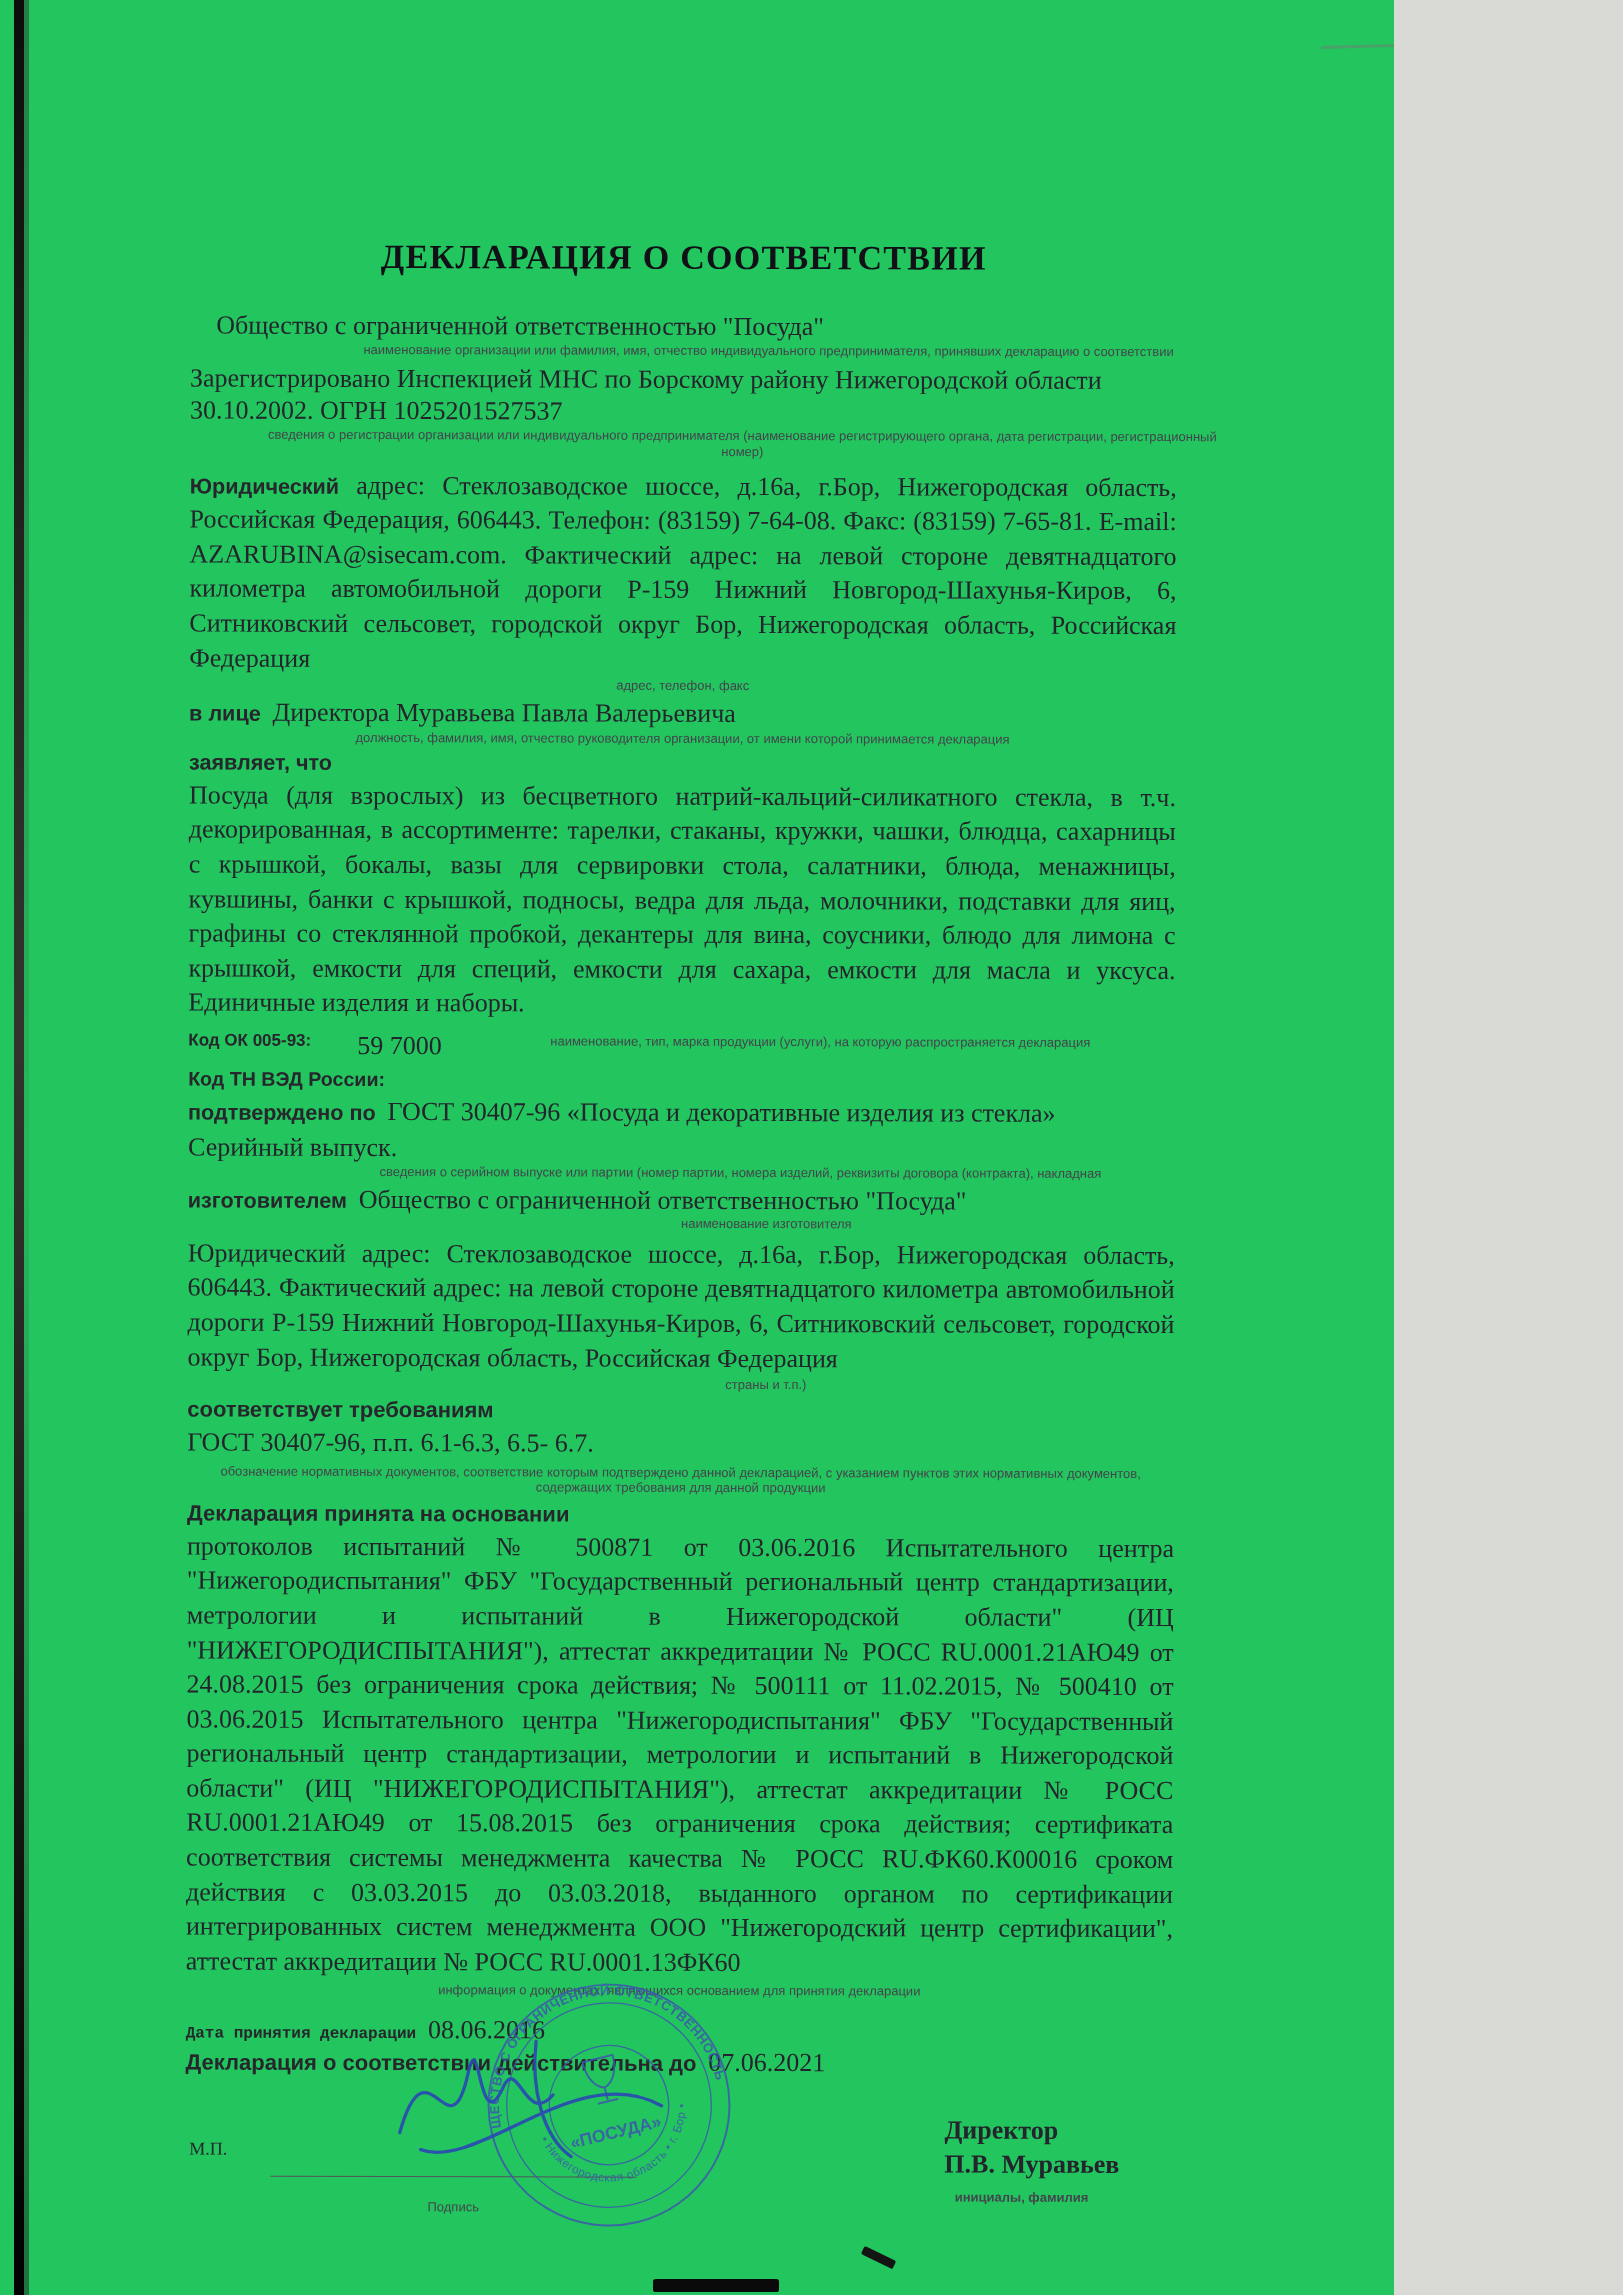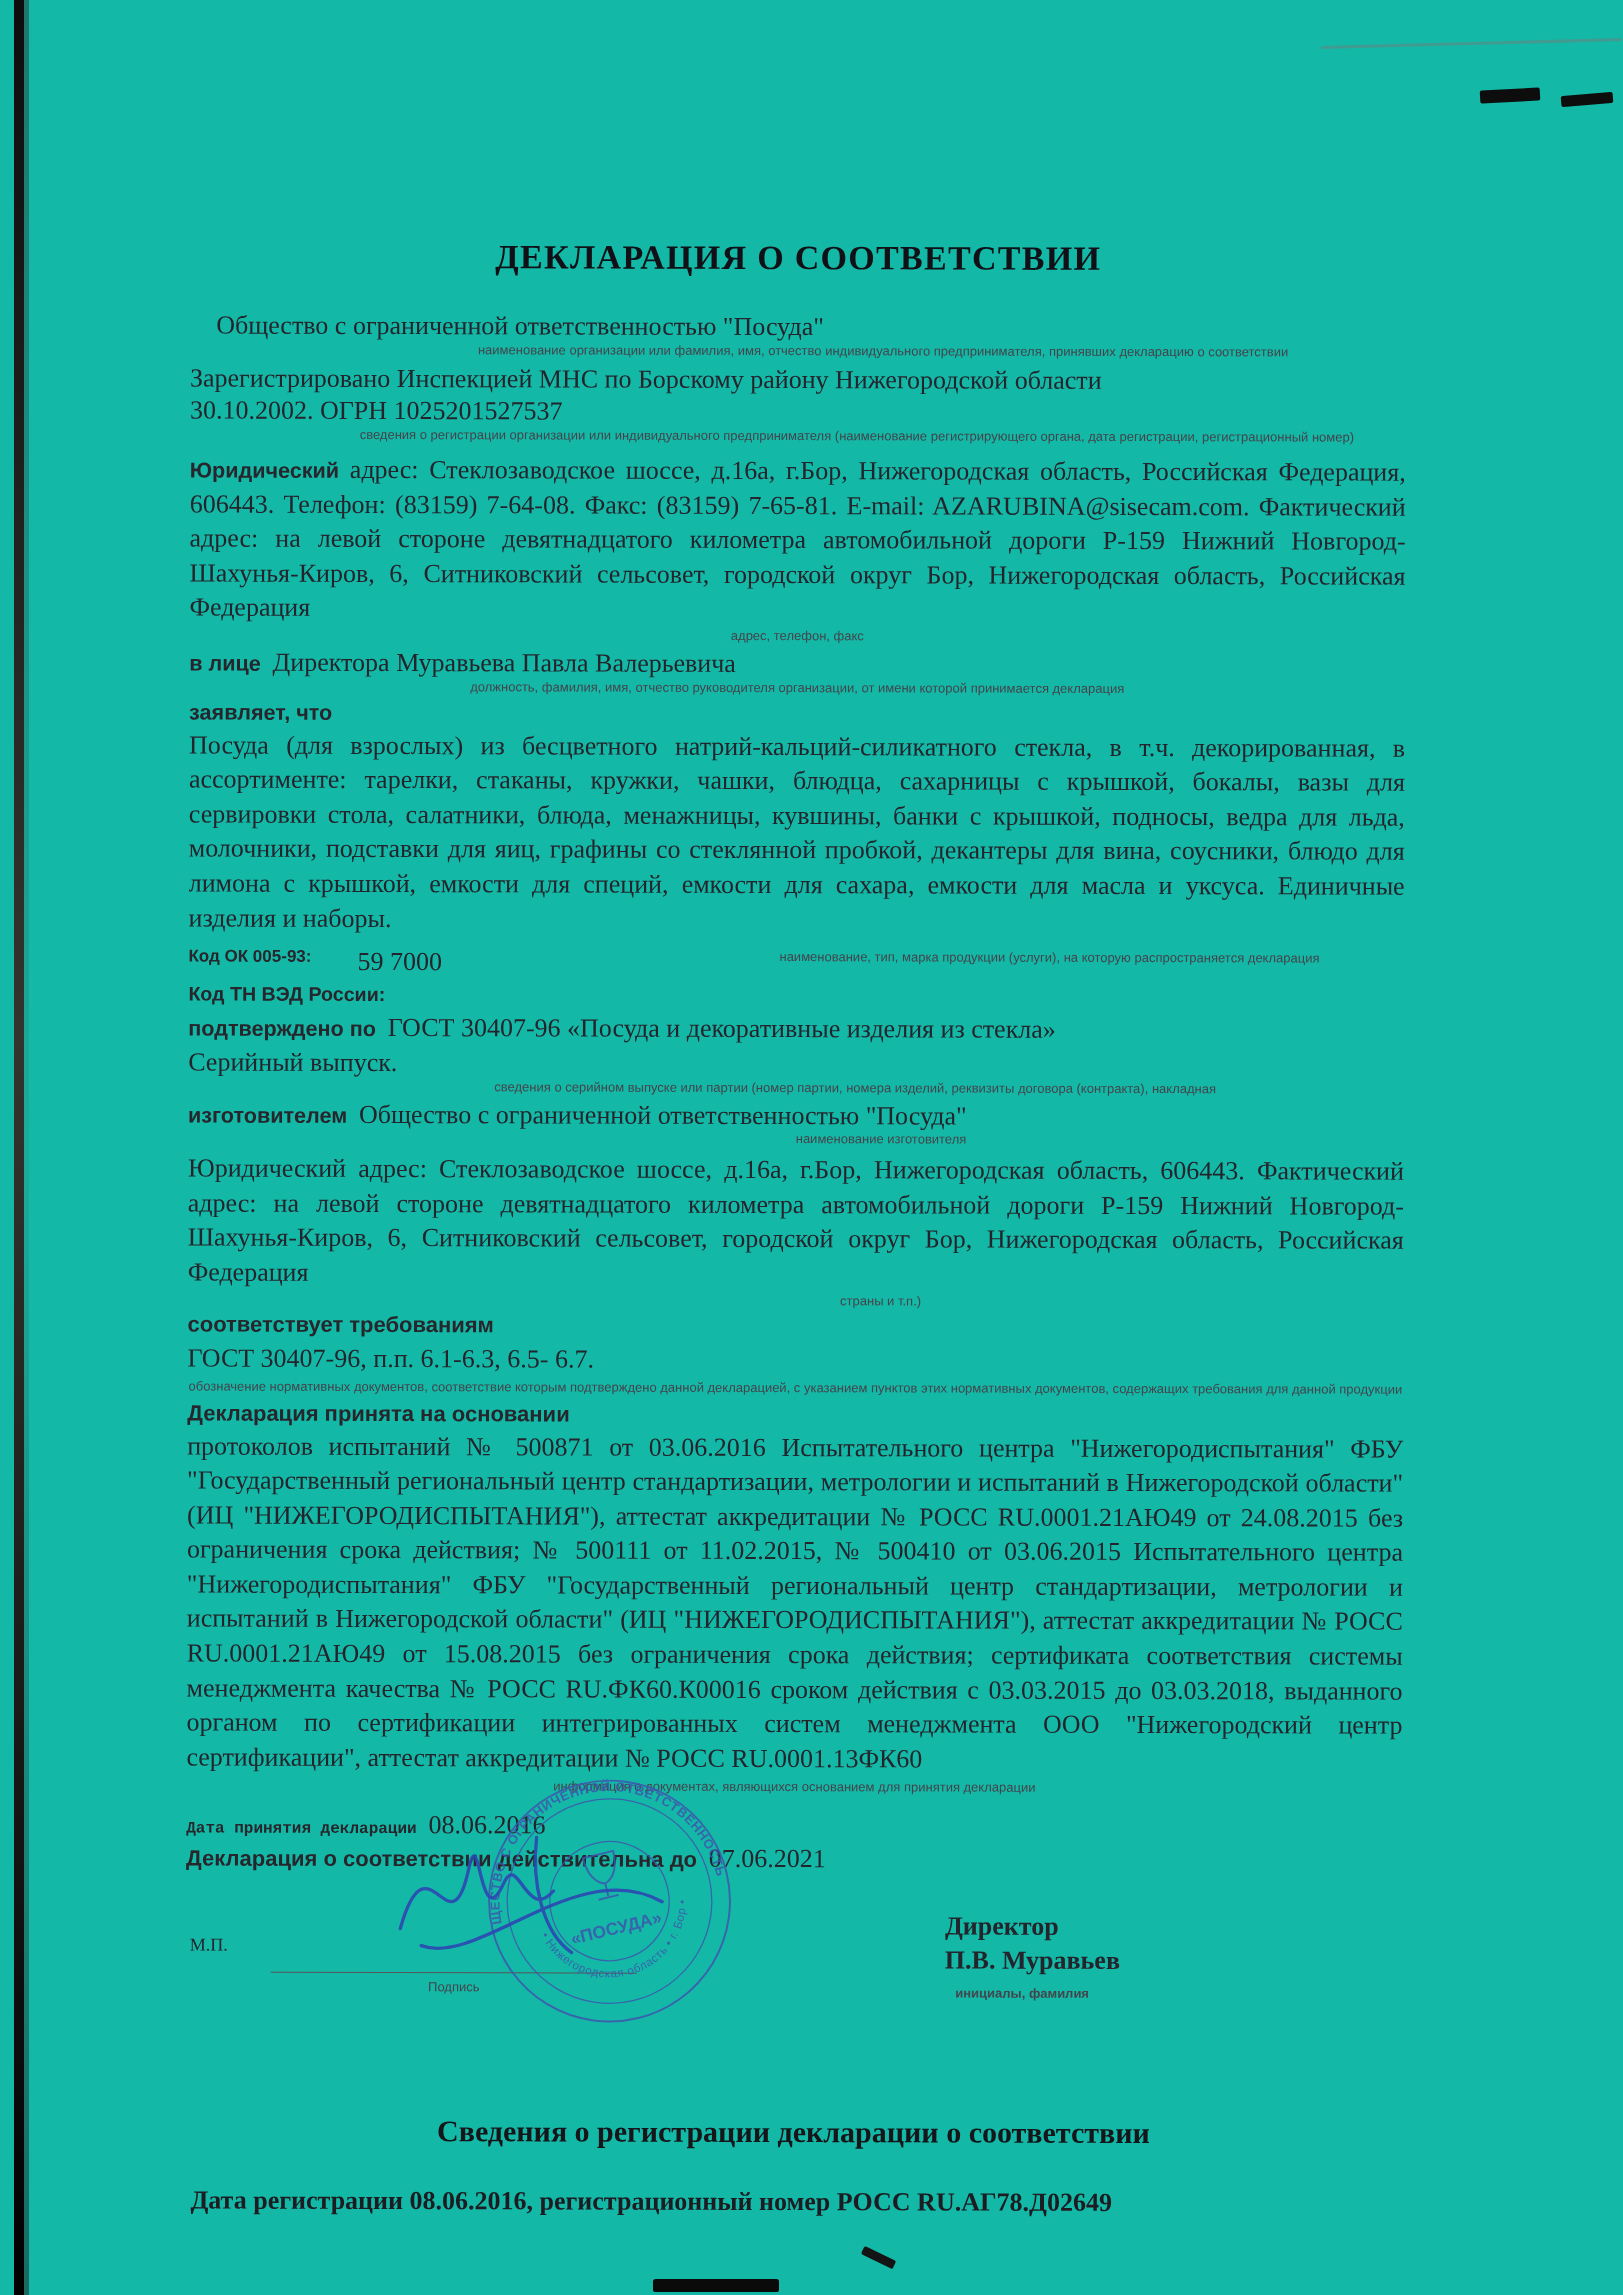--- a/index.html
+++ b/index.html
@@ -5,22 +5,22 @@
 <style>
   * { margin:0; padding:0; box-sizing:border-box; }
   html,body { margin:0; padding:0; }
   body {
     width:1623px; height:2295px;
     background:#d9d9d6;
     font-family:"Liberation Serif", serif;
   }
   .paper {
     position:relative;
-    width:1623px; height:2295px;
-    background:#14b8a6;
+    width:1394px; height:2295px;
+    background:#22c55e;
     overflow:hidden;
     color:#202026;
   }
   .content {
     position:relative;
     width:100%;
     padding:237px 216px 0 191px;
     transform:rotate(0.15deg);
     transform-origin:top left;
   }
@@ -56,21 +56,21 @@
   .codes-row { display:flex; align-items:flex-start; margin-top:10.5px; }
   .codes-row .code-val { margin-left:46px;text-align:right; }
   .codes-row .cap { margin-left:auto; padding-right:85px; padding-top:1.3px; }
   .gost-line { font-size:26px; }
 
   
   .sig-area { position:relative; height:203px; margin-top:15.7px; }
   .mp { position:absolute; left:3.9px; top:46px; font-size:18px; }
   .sig-line-wrap { position:absolute; left:85px; top:50px; width:366px; }
   .sig-line { width:366px; height:34px; border-bottom:1.3px solid #55555a; }
-  .sig-line-wrap .cap { margin-top:6px; }
+  .sig-line-wrap .cap { margin-top:22px; }
   .director-col { position:absolute; left:759px; top:19.6px;font-weight:bold; }
   .director-col .v { display:block; line-height:34px; }
   .director-col .cap { text-align:left; margin-top:8px; padding-left:10.5px; }
 
   .stamp {
     position:absolute; left:294px; top:-118px;
     width:259px; height:259px;
     transform:rotate(-14deg);
     opacity:0.85;
   }

